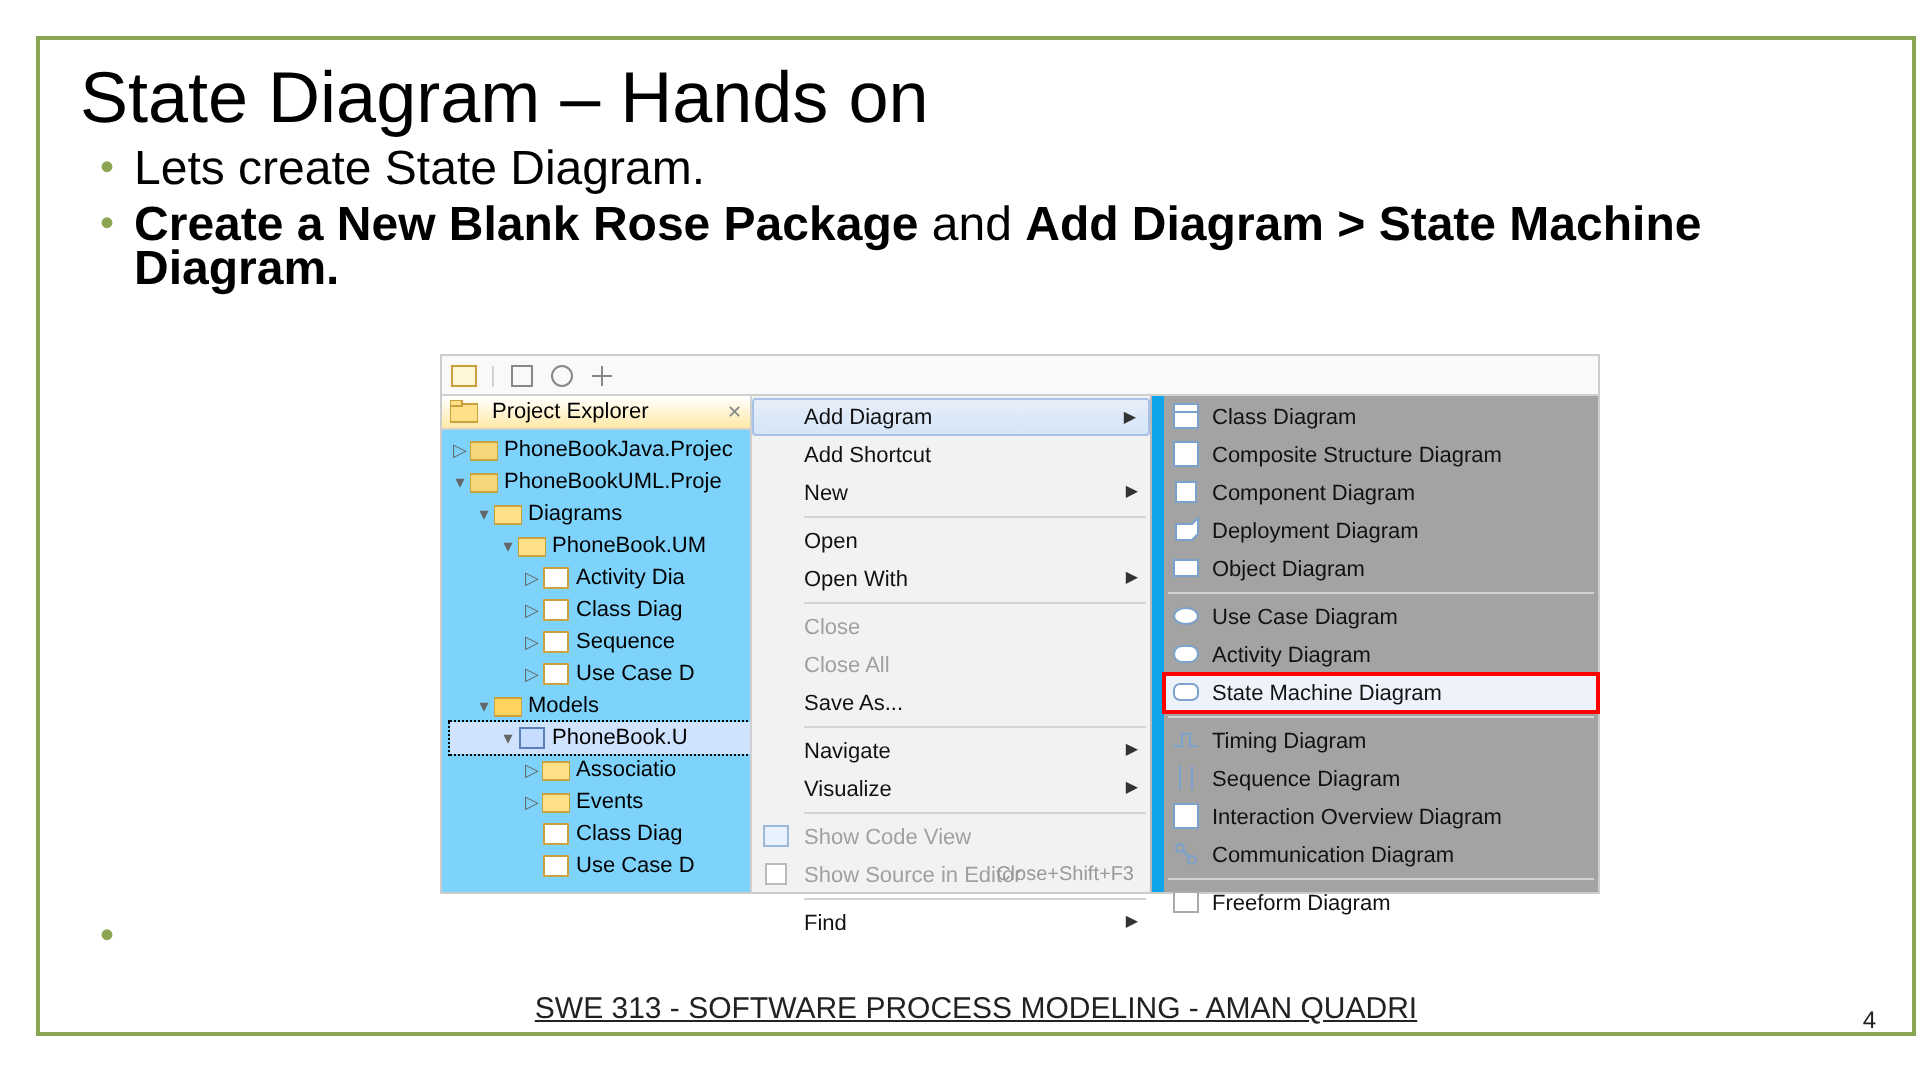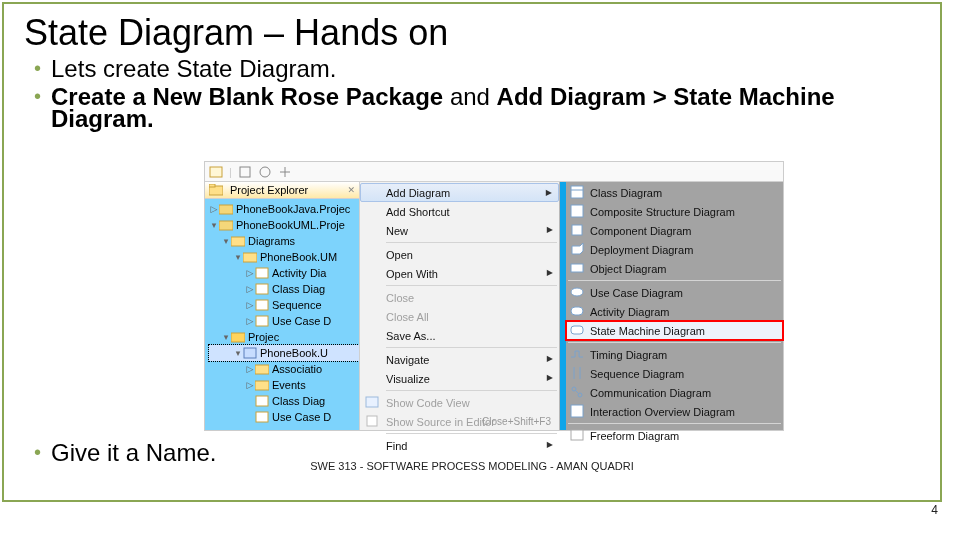--- a/index.html
+++ b/index.html
@@ -1,17 +1,17 @@
 <!DOCTYPE html>
 <html><head>
 <meta charset="utf-8">
 <style>
   * { box-sizing: border-box; font-family: "Segoe UI", Arial, sans-serif; }
   body { margin:0; padding:0; width:960px; height:540px; background:#fff; position:relative; }
-  .slide { width:940px; height:500px; margin:2px; border:2px solid #8aa653; position:relative; background:#fff; }
+  .slide { width:940px; height:500px; margin:18px; border:2px solid #8aa653; position:relative; background:#fff; }
   .title { font-size:36px; font-weight:400; margin:8px 0 4px 20px; color:#000; }
   .bullet { display:flex; align-items:flex-start; margin:4px 0 6px 30px; }
   .dot { color:#8aa653; font-size:20px; line-height:20px; margin-right:10px; }
   .btxt { font-size:24px; color:#000; line-height:22px; }
   .btxt b, .btxt strong { font-weight:700; }
 
   .shot { position:absolute; left:200px; top:157px; width:580px; height:270px; border:1px solid #ccc; background:#f9f9f9; font-size:11px; }
   .toolbar { height:20px; border-bottom:1px solid #d0d0d0; display:flex; align-items:center; gap:6px; padding:0 4px; }
   .ticon { width:14px; height:14px; display:inline-block; }
   .body { display:flex; height:248px; }
@@ -33,21 +33,21 @@
   .ctx .kbd { position:absolute; right:8px; font-size:10px; color:#999; }
   .ctx .cico { position:absolute; left:5px; top:2px; width:14px; height:14px; }
 
   .sub { flex:1; background:#a3a3a3; border-left:6px solid #0ea5e9; padding-top:1px; }
   .sub .sitem { display:flex; align-items:center; height:19px; padding:0 6px 0 24px; position:relative; color:#111; }
   .sub .sep { height:1px; background:#d4d4d4; margin:2px 2px; }
   .sub .sitem.hl { outline:2px solid #ff0000; outline-offset:-1px; background:#eef3fb; }
   .sub .sico { position:absolute; left:4px; top:2px; width:14px; height:14px; }
 
   .bottom-bullet { position:absolute; left:30px; top:438px; display:flex; align-items:flex-start; }
-  .footer { position:absolute; left:50%; transform:translateX(-50%); top:456px; font-size:11px; color:#222; }
+  .footer { position:absolute; left:50%; transform:translateX(-50%); top:476px; font-size:15px; color:#222; text-decoration:underline; }
   .pagenum { position:absolute; right:22px; top:503px; font-size:12px; color:#222; }
 
   svg { display:block; }
 </style>
 </head>
 <body>
 
 <div class="slide">
   <div class="title">State Diagram – Hands on</div>
 
@@ -180,21 +180,21 @@
               <span>Use Case D</span>
             </div>
           <div class="row">
               <span class="ind" style="width:12px"></span>
               <span class="arr">▾</span>
               <span class="fico">
                 <svg width="14" height="12">
                   <rect x="0" y="2" width="14" height="9" fill="#ffd45e" stroke="#c9a23d"></rect>
                 </svg>
               </span>
-              <span>Projec</span>
+              <span>Models</span>
             </div>
           <div class="row sel">
               <span class="ind" style="width:24px"></span>
               <span class="arr">▾</span>
               <span class="fico">
                 <svg width="14" height="12">
                   <rect x="1" y="1" width="12" height="10" fill="#c7ddff" stroke="#5a7fbb"></rect>
                 </svg>
               </span>
               <span>PhoneBook.U</span>
@@ -387,48 +387,47 @@
               <svg width="14" height="14">
                 <line x1="4" y1="1" x2="4" y2="13" stroke="#7aa2cc"></line>
                 <line x1="10" y1="1" x2="10" y2="13" stroke="#7aa2cc"></line>
               </svg>
             </span>
             <span>Sequence Diagram</span>
           </div>
         <div class="sitem">
             <span class="sico">
               <svg width="14" height="14">
+                <rect x="1" y="1" width="12" height="12" fill="#fff" stroke="#7aa2cc"></rect>
+              </svg>
+            </span>
+            <span>Interaction Overview Diagram</span>
+          </div>
+        <div class="sitem">
+            <span class="sico">
+              <svg width="14" height="14">
                 <circle cx="4" cy="4" r="2" fill="none" stroke="#7aa2cc"></circle>
                 <circle cx="10" cy="10" r="2" fill="none" stroke="#7aa2cc"></circle>
                 <line x1="5" y1="5" x2="9" y2="9" stroke="#7aa2cc"></line>
               </svg>
             </span>
             <span>Communication Diagram</span>
           </div>
-        <div class="sitem">
-            <span class="sico">
-              <svg width="14" height="14">
-                <rect x="1" y="1" width="12" height="12" fill="#fff" stroke="#7aa2cc"></rect>
-              </svg>
-            </span>
-            <span>Interaction Overview Diagram</span>
-          </div>
         <div class="sep"></div>
         <div class="sitem">
             <span class="sico">
               <svg width="14" height="14">
                 <rect x="1" y="2" width="12" height="10" fill="#fff" stroke="#aaa"></rect>
               </svg>
             </span>
             <span>Freeform Diagram</span>
           </div>
       </div>
     </div>
   </div>
 
   <div class="bottom-bullet">
     <span class="dot">•</span>
-    <span class="btxt">Give it a Name.</span>
   </div>
 
   <div class="footer">SWE 313 - SOFTWARE PROCESS MODELING - AMAN QUADRI</div>
 </div>
 <div class="pagenum">4</div>
 
 </body></html>

